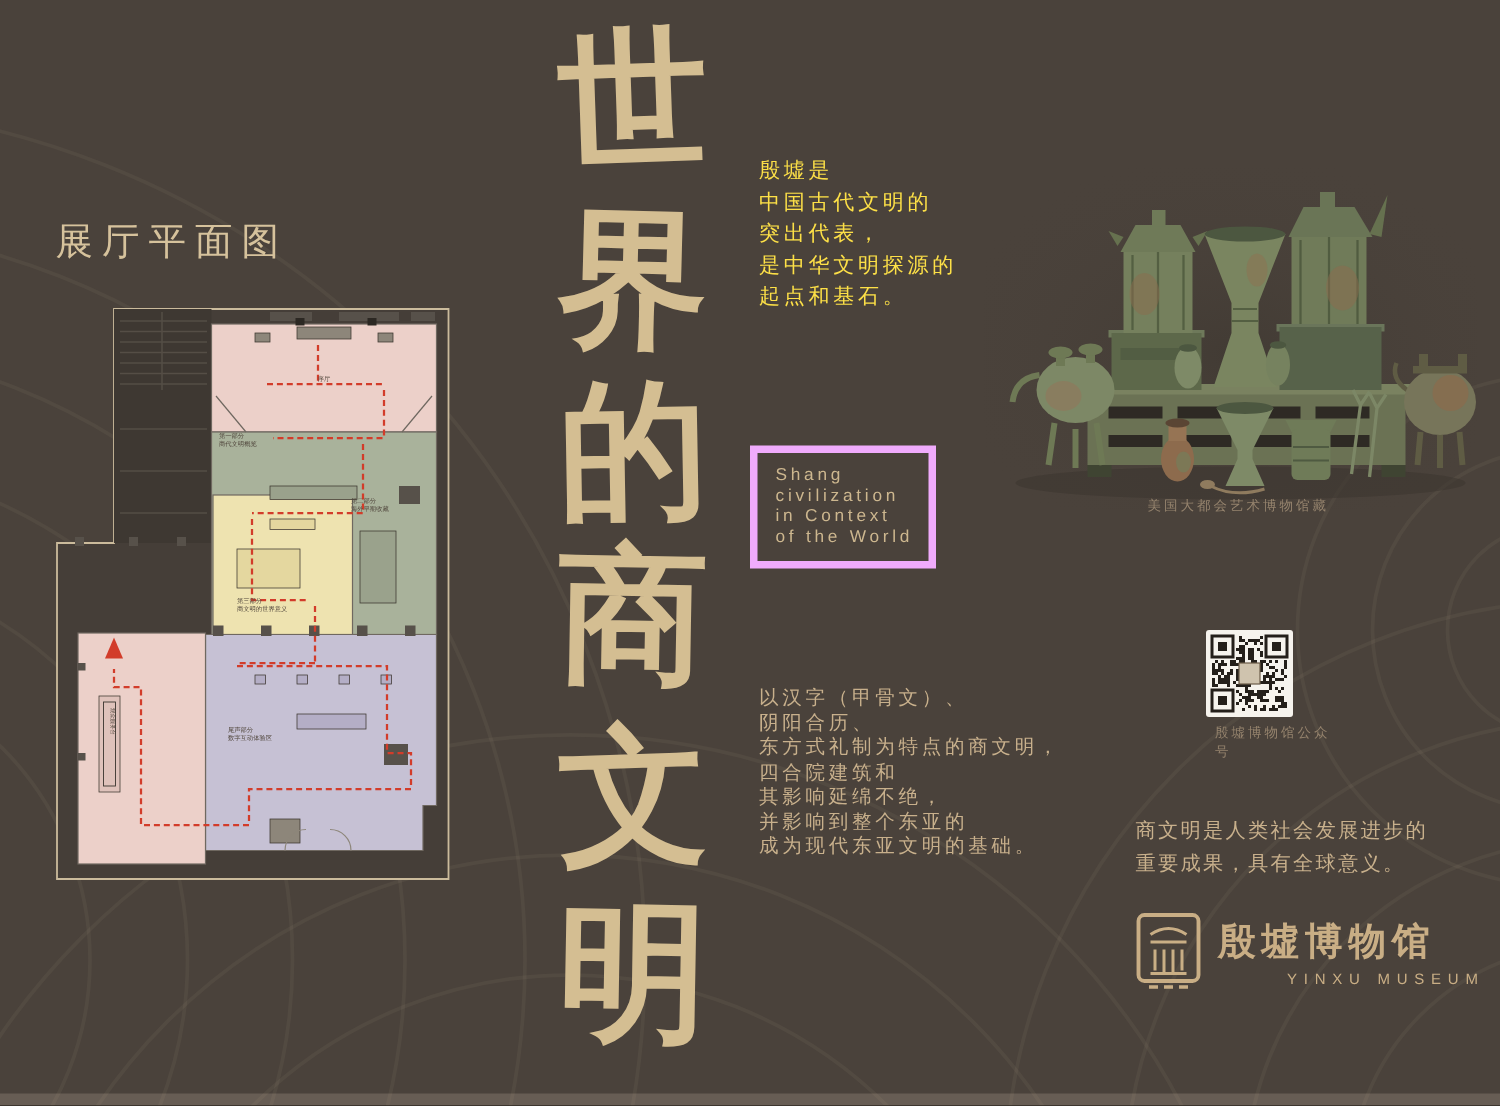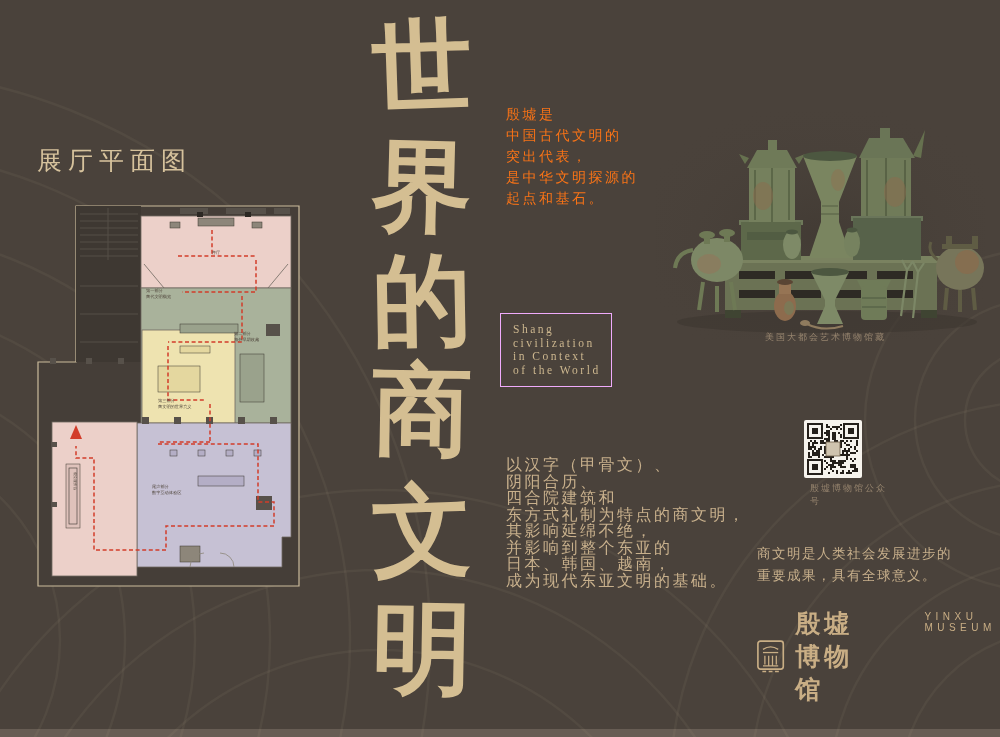--- a/index.html
+++ b/index.html
@@ -9,39 +9,39 @@
   
   #swirls{position:absolute;left:0;top:0;width:1000px;height:737px;}
   
   .plan-heading{left:37px;top:144px;font-family:"Liberation Serif","DejaVu Serif",serif;
     font-weight:normal;font-size:25px;letter-spacing:6px;color:#d6c29c;}
   
   .calli{left:362px;width:120px;text-align:center;font-family:"DejaVu Serif","Liberation Serif",serif;
     font-weight:bold;font-size:100px;line-height:1;color:#d4be92;}
   
   .intro{left:506px;top:104px;font-family:"Liberation Serif","DejaVu Serif",serif;
-    font-size:14px;line-height:21px;letter-spacing:2.5px;color:#f97316;}
-  
-  .enbox{left:500px;top:313px;border:1px solid #f0abfc;padding:9px 10px 9px 12px;
-    font-family:Liberation Serif, serif;color:#cdb78f;
+    font-size:14px;line-height:21px;letter-spacing:2.5px;color:#fde047;}
+  
+  .enbox{left:500px;top:297px;border:5px solid #f0abfc;padding:9px 10px 9px 12px;
+    font-family:Liberation Sans, sans-serif;color:#cdb78f;
     font-size:11.5px;line-height:13.5px;letter-spacing:2.5px;}
   
   .bodytext{left:506px;top:457px;font-family:"Liberation Serif","DejaVu Serif",serif;
-    font-size:16px;line-height:16.5px;letter-spacing:2.5px;color:#c8b08c;}
+    font-size:13px;line-height:16.5px;letter-spacing:2.5px;color:#c8b08c;}
   
   .caption{font-family:"Liberation Serif","DejaVu Serif",serif;font-size:9px;
     letter-spacing:2px;color:#95836d;text-align:left;}
   .art-caption{left:765px;top:331px;width:180px;}
   .qr-caption{left:810px;top:482px;width:84px;font-family:Liberation Serif, serif;}
   
   .signif{left:757px;top:543px;font-family:Liberation Sans, sans-serif;
     font-size:13.5px;line-height:22px;letter-spacing:1.5px;color:#c8b08c;}
   
   .logo{left:756px;top:607px;display:flex;align-items:center;gap:10px;}
-  .logo-texts{display:flex;flex-direction:row;}
+  .logo-texts{display:flex;flex-direction:column;}
   .logo-cn{font-family:"Liberation Serif","DejaVu Serif",serif;font-weight:bold;
     font-size:25px;letter-spacing:4px;color:#c9ae85;}
   .logo-en{font-family:"Liberation Sans",sans-serif;font-size:10px;letter-spacing:4.5px;
     color:#c9ae85;margin-top:4px;margin-left:46px;}
   .bottom-strip{left:0;bottom:0;width:1000px;height:8px;background:rgba(208,193,175,0.22);}
 </style>
 </head>
 <body>
 
 <div class="stage">
@@ -175,25 +175,24 @@
   <div class="abs enbox">
     <div>Shang</div>
     <div>civilization</div>
     <div>in Context</div>
     <div>of the World</div>
   </div>
 
   <div class="abs bodytext">
     <div>以汉字（甲骨文）、</div>
     <div>阴阳合历、</div>
+    <div>东方式礼制为特点的商文明，</div>
     <div>四合院建筑和</div>
-    <div>东方式礼制为特点的商文明，</div>
     <div>其影响延绵不绝，</div>
     <div>并影响到整个东亚的</div>
-    <div>日本、韩国、越南，</div>
     <div>成为现代东亚文明的基础。</div>
   </div>
 
   <svg class="abs" style="left:655px;top:110px;width:330px;height:230px;" viewBox="0 0 330 230">
     <defs>
       <radialGradient id="bgfade" cx="50%" cy="55%" r="60%">
         <stop offset="0%" stop-color="#423b34"></stop>
         <stop offset="100%" stop-color="#4a423b" stop-opacity="0"></stop>
       </radialGradient>
     </defs>

